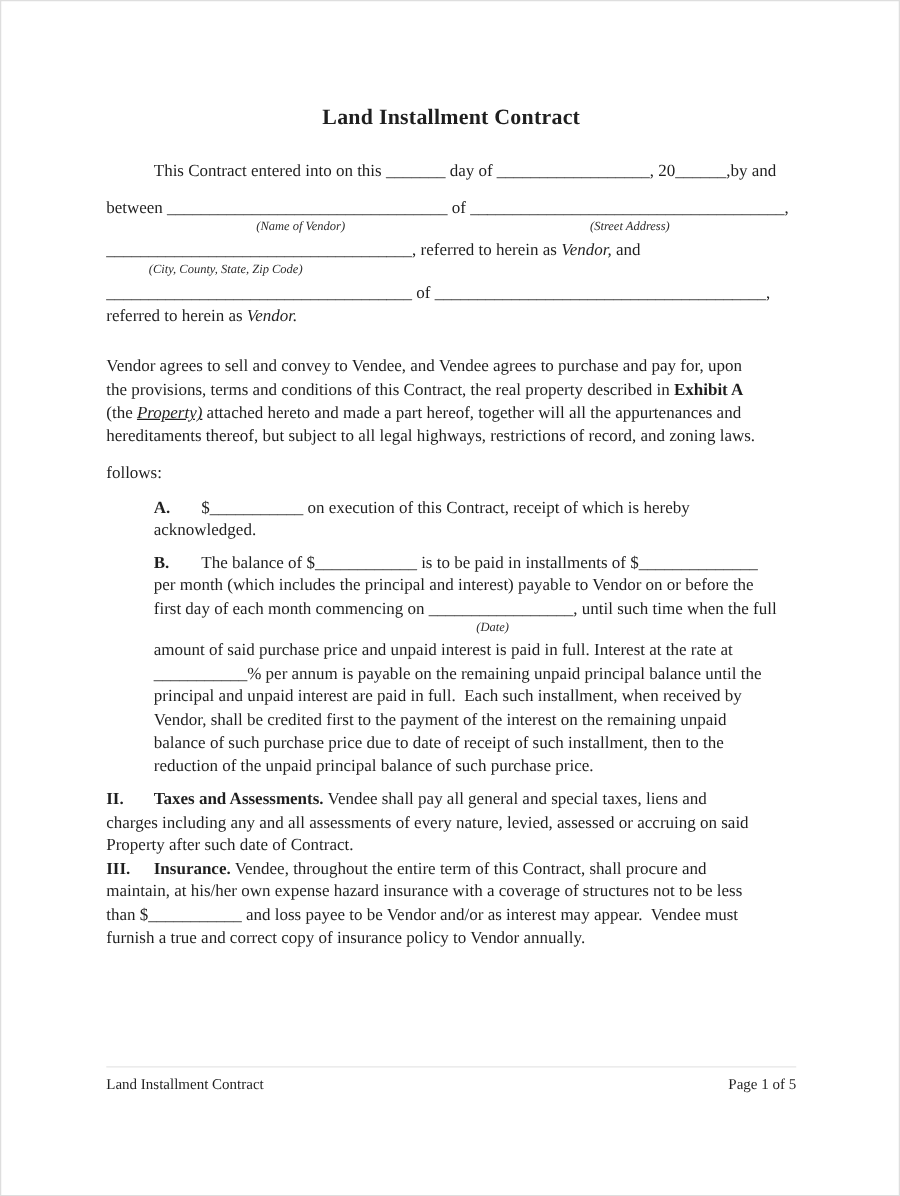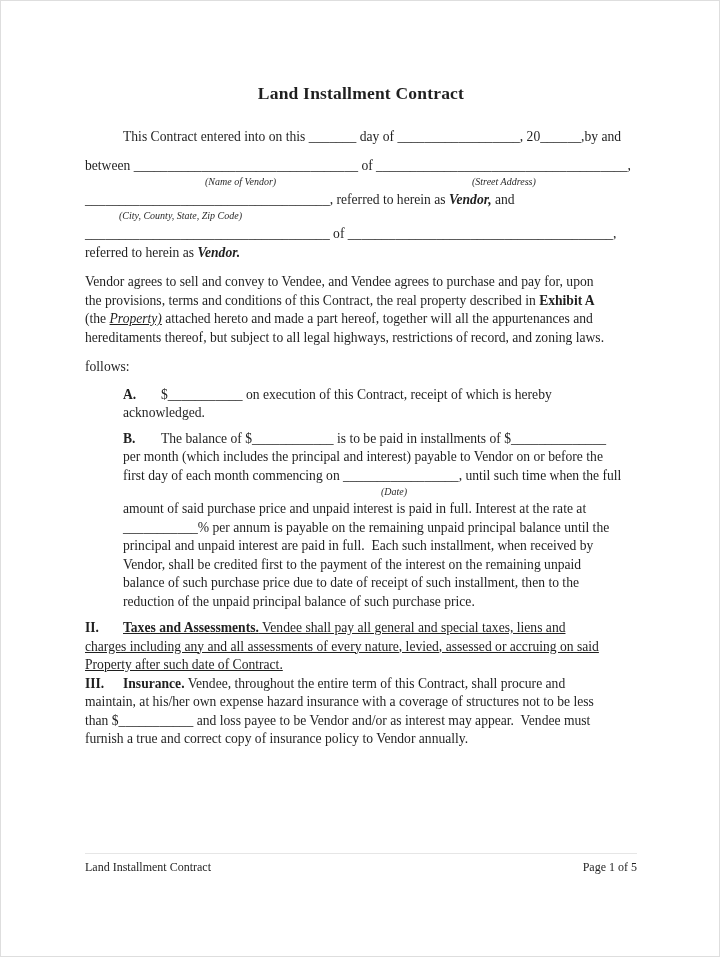--- a/index.html
+++ b/index.html
@@ -19,28 +19,28 @@
   .opening .ln{line-height:19px;height:19px;}
   .ln.first{margin-bottom:10px;}
   .ln.indent{padding-left:38px;}
   .lblrow{position:relative;height:15px;}
   .lbl{
     position:absolute;top:0;font-size:10px;line-height:13px;
     font-style:italic;white-space:pre;color:#2a2a2a;
   }
   .b{font-weight:bold;}
   .i{font-style:italic;text-decoration:underline;}
-  .bi{font-weight:bold;font-style:italic;}
+  .bi{font-weight:normal;font-style:italic;}
   .num{display:inline-block;width:38px;font-weight:bold;}
-  .para{margin-top:11px;}
+  .para{margin-top:22px;}
   .section{margin-top:11px;}
   .sub{margin-left:38px;}
   .sub-a{margin-top:9px;}
   .sub-b{margin-top:7px;}
-  .section-2{margin-top:8px;text-decoration:underline;}
+  .section-2{margin-top:8px;}
   .section-3{margin-top:0;}
   .datelblrow{position:relative;height:15px;}
   .footer{
     position:absolute;left:85px;right:83px;top:853px;
     border-top:1px solid #e6e6e6;padding-top:6px;
     display:flex;justify-content:space-between;
     font-size:12px;line-height:15px;
   }
 </style>
 </head>

